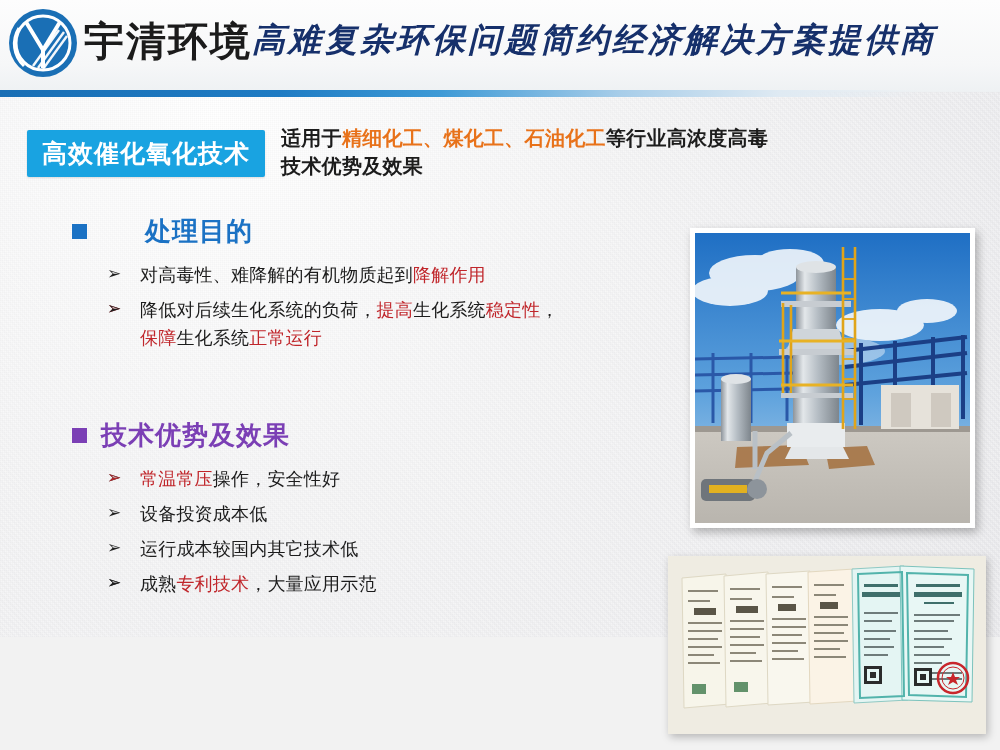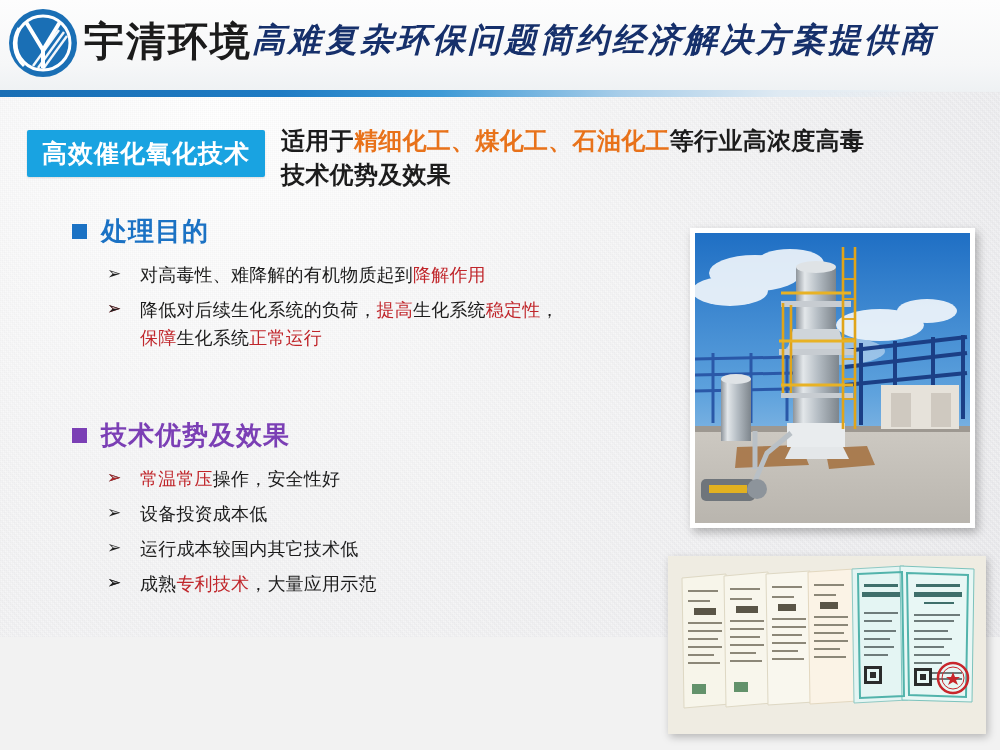--- a/index.html
+++ b/index.html
@@ -62,39 +62,39 @@
     position: absolute; left: 27px; top: 8px;
     width: 238px; height: 47px;
     background: #19a3e1;
     border-radius: 2px;
     display: flex; align-items: center; justify-content: center;
     color: #ffffff; font-size: 25px; font-weight: 700; letter-spacing: 1px;
     box-shadow: 0 1px 2px rgba(0,0,0,.12);
   }
   .title-text {
     position: absolute; left: 281px; top: 2px; width: 700px;
-    font-size: 24px; font-weight: 700; line-height: 1.42;
+    font-size: 20px; font-weight: 700; line-height: 1.42;
     color: #1c1c1c; letter-spacing: .3px; font-family: Liberation Serif, serif;
   }
   .hl-orange { color: #e8721a; }
 
   
   .section { position: absolute; left: 0; width: 680px; }
   .sec1 { top: 214px; }
   .sec2 { top: 418px; }
 
   .sec-head {
     display: flex; align-items: center; gap: 14px;
     padding-left: 72px;
   }
   .sq { width: 15px; height: 15px; display: inline-block; flex: 0 0 auto; }
   .sq-blue { background: #1b72c4; }
   .sq-purple { background: #7b3fb5; }
   .sec-title { font-size: 26px; font-weight: 700; letter-spacing: 1px; }
-  .t-blue { color: #1b72c4; }
+  .t-blue { color: #1b72c4; margin-left: 44px; }
   .t-purple { color: #7b3fb5; }
 
   .bullets { margin-top: 12px; padding-left: 140px; }
   .bullet {
     position: relative;
     font-size: 18px; line-height: 1.56;
     color: #1c1c1c;
     margin-bottom: 7px;
     letter-spacing: .2px;
   }

